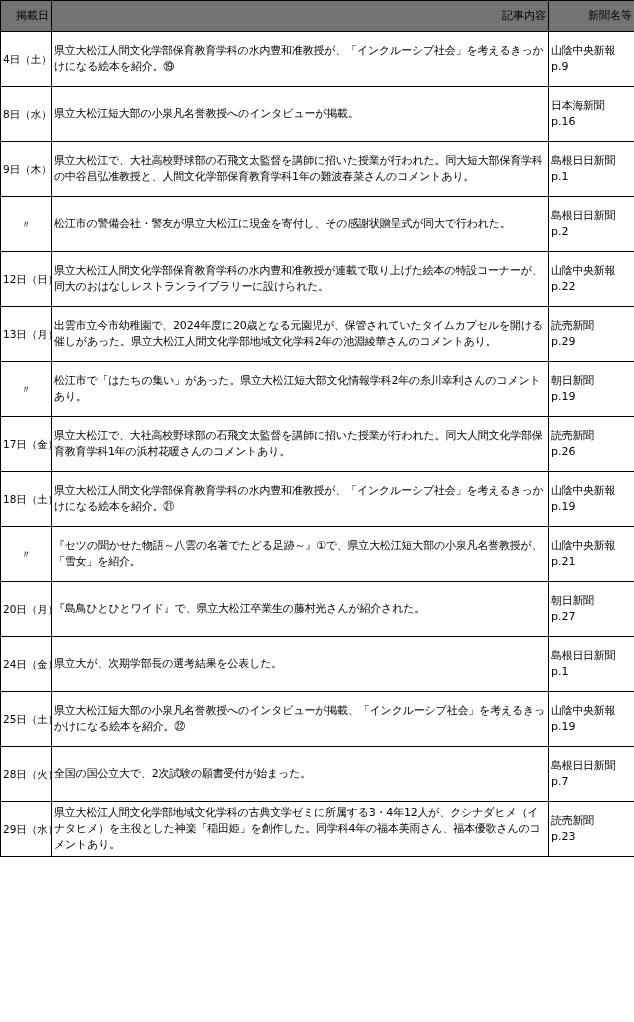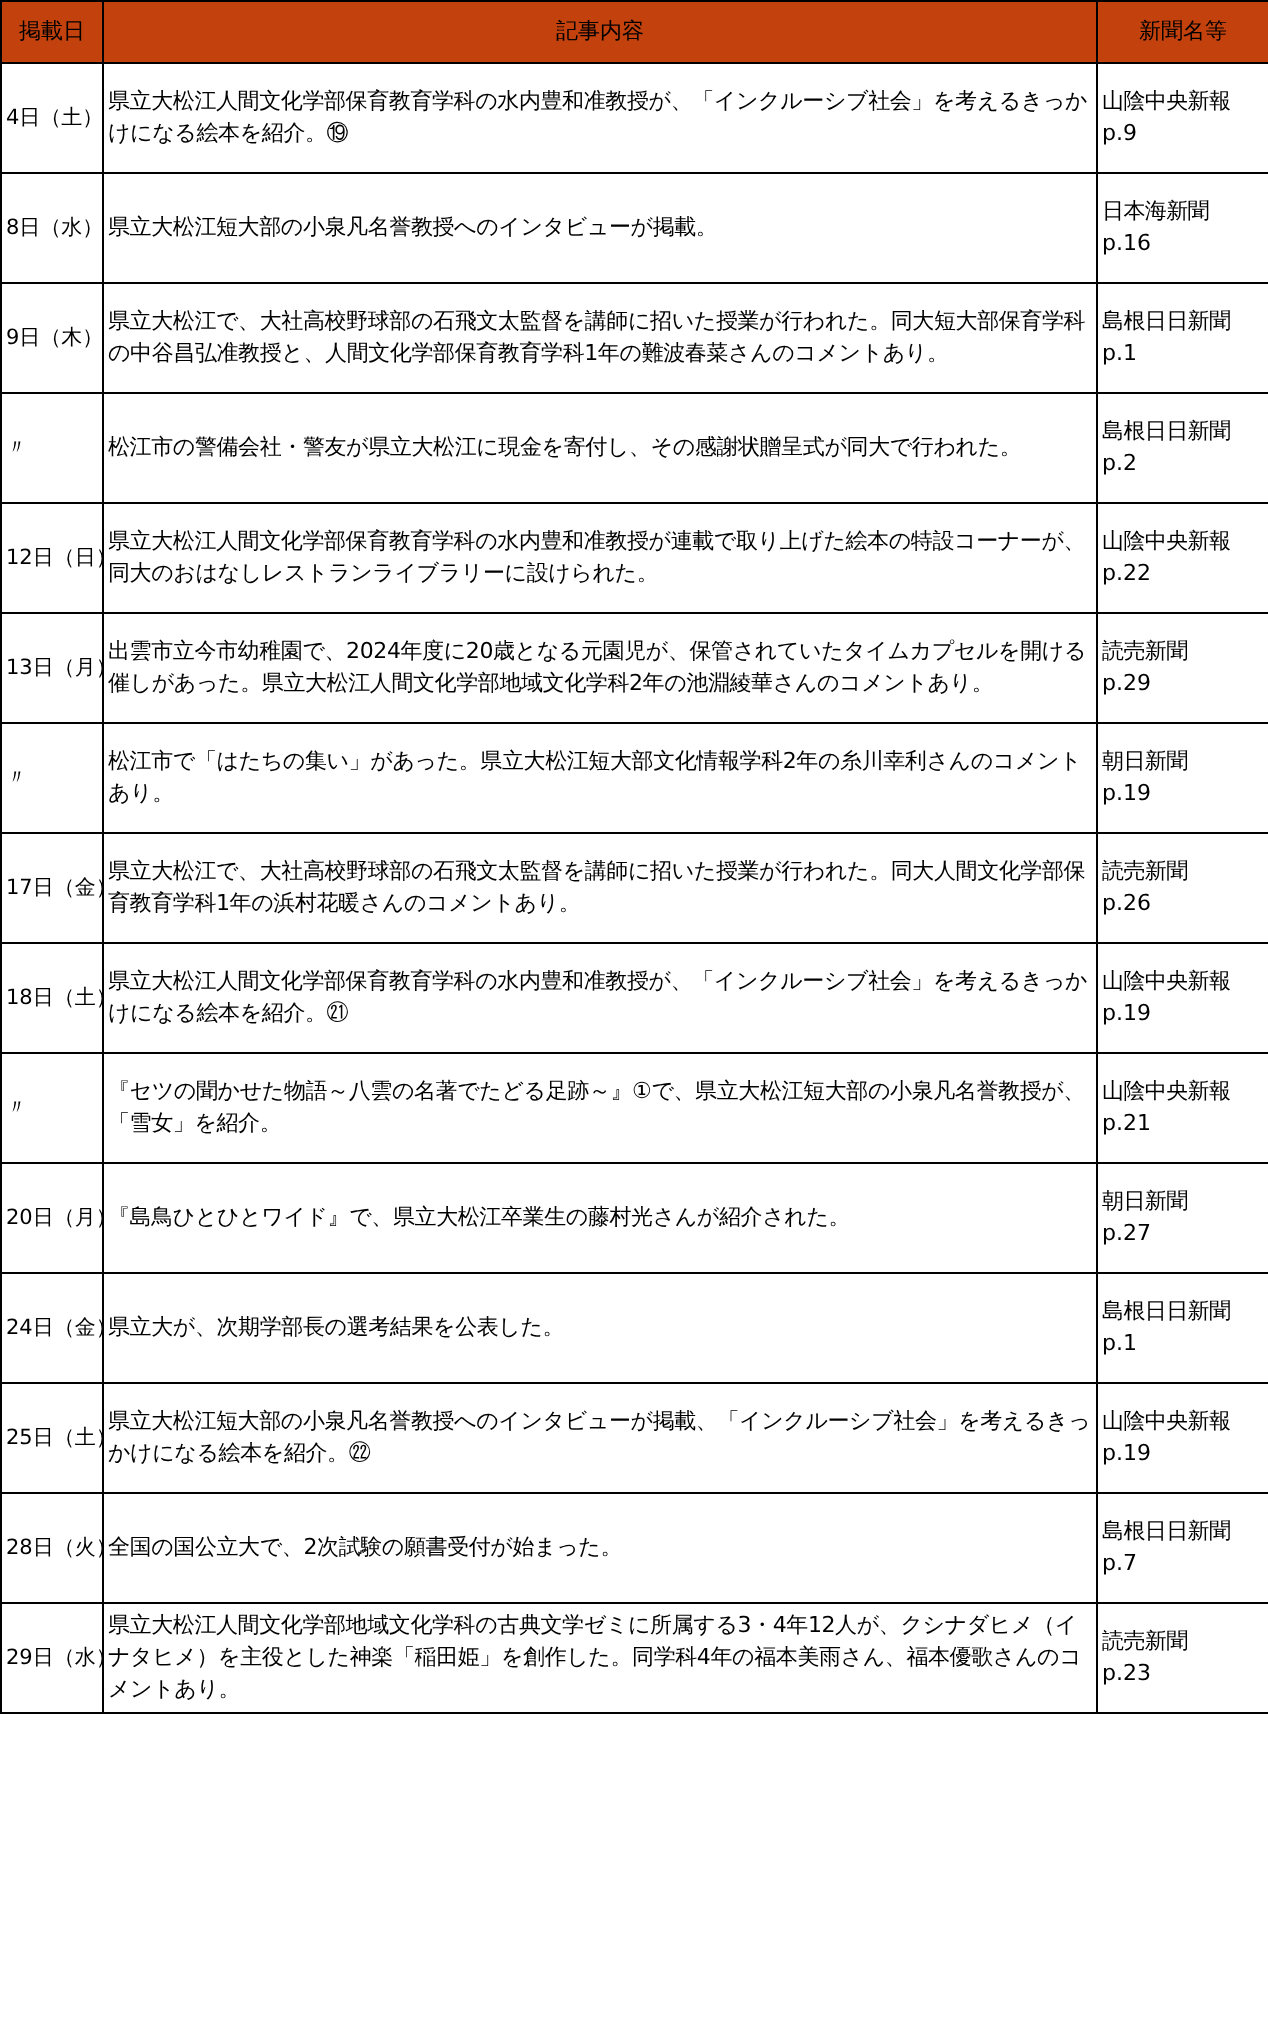--- a/index.html
+++ b/index.html
@@ -12,31 +12,31 @@
       font-size: 11px;
       color: #000;
     }
     table.news th, table.news td {
       border: 1px solid #000;
       padding: 0 2px;
       vertical-align: middle;
       line-height: 16px;
     }
     table.news thead th {
-      background: #c2410c;
+      background: #737373;
       font-weight: normal;
       height: 30px;
-      text-align: center;
+      text-align: right;
       font-size: 11px;
     }
     table.news tbody td { height: 54px; }
     col.c-date { width: 51px; }
     col.c-content { width: 497px; }
     col.c-paper { width: 86px; }
-    td.date { white-space: nowrap; font-size: 10.5px; padding: 0 1px; margin-left: 40px; }
+    td.date { text-align: center; white-space: nowrap; font-size: 10.5px; padding: 0 1px; margin-left: 40px; }
     td.content { text-align: left; letter-spacing: -0.2px; }
     td.paper { text-align: left; }
     td.paper .pname { display: block; white-space: nowrap; letter-spacing: -0.3px; }
     td.paper .page { display: block; }
   </style>
 </head>
 <body>
 
 <table class="news">
   <colgroup>

